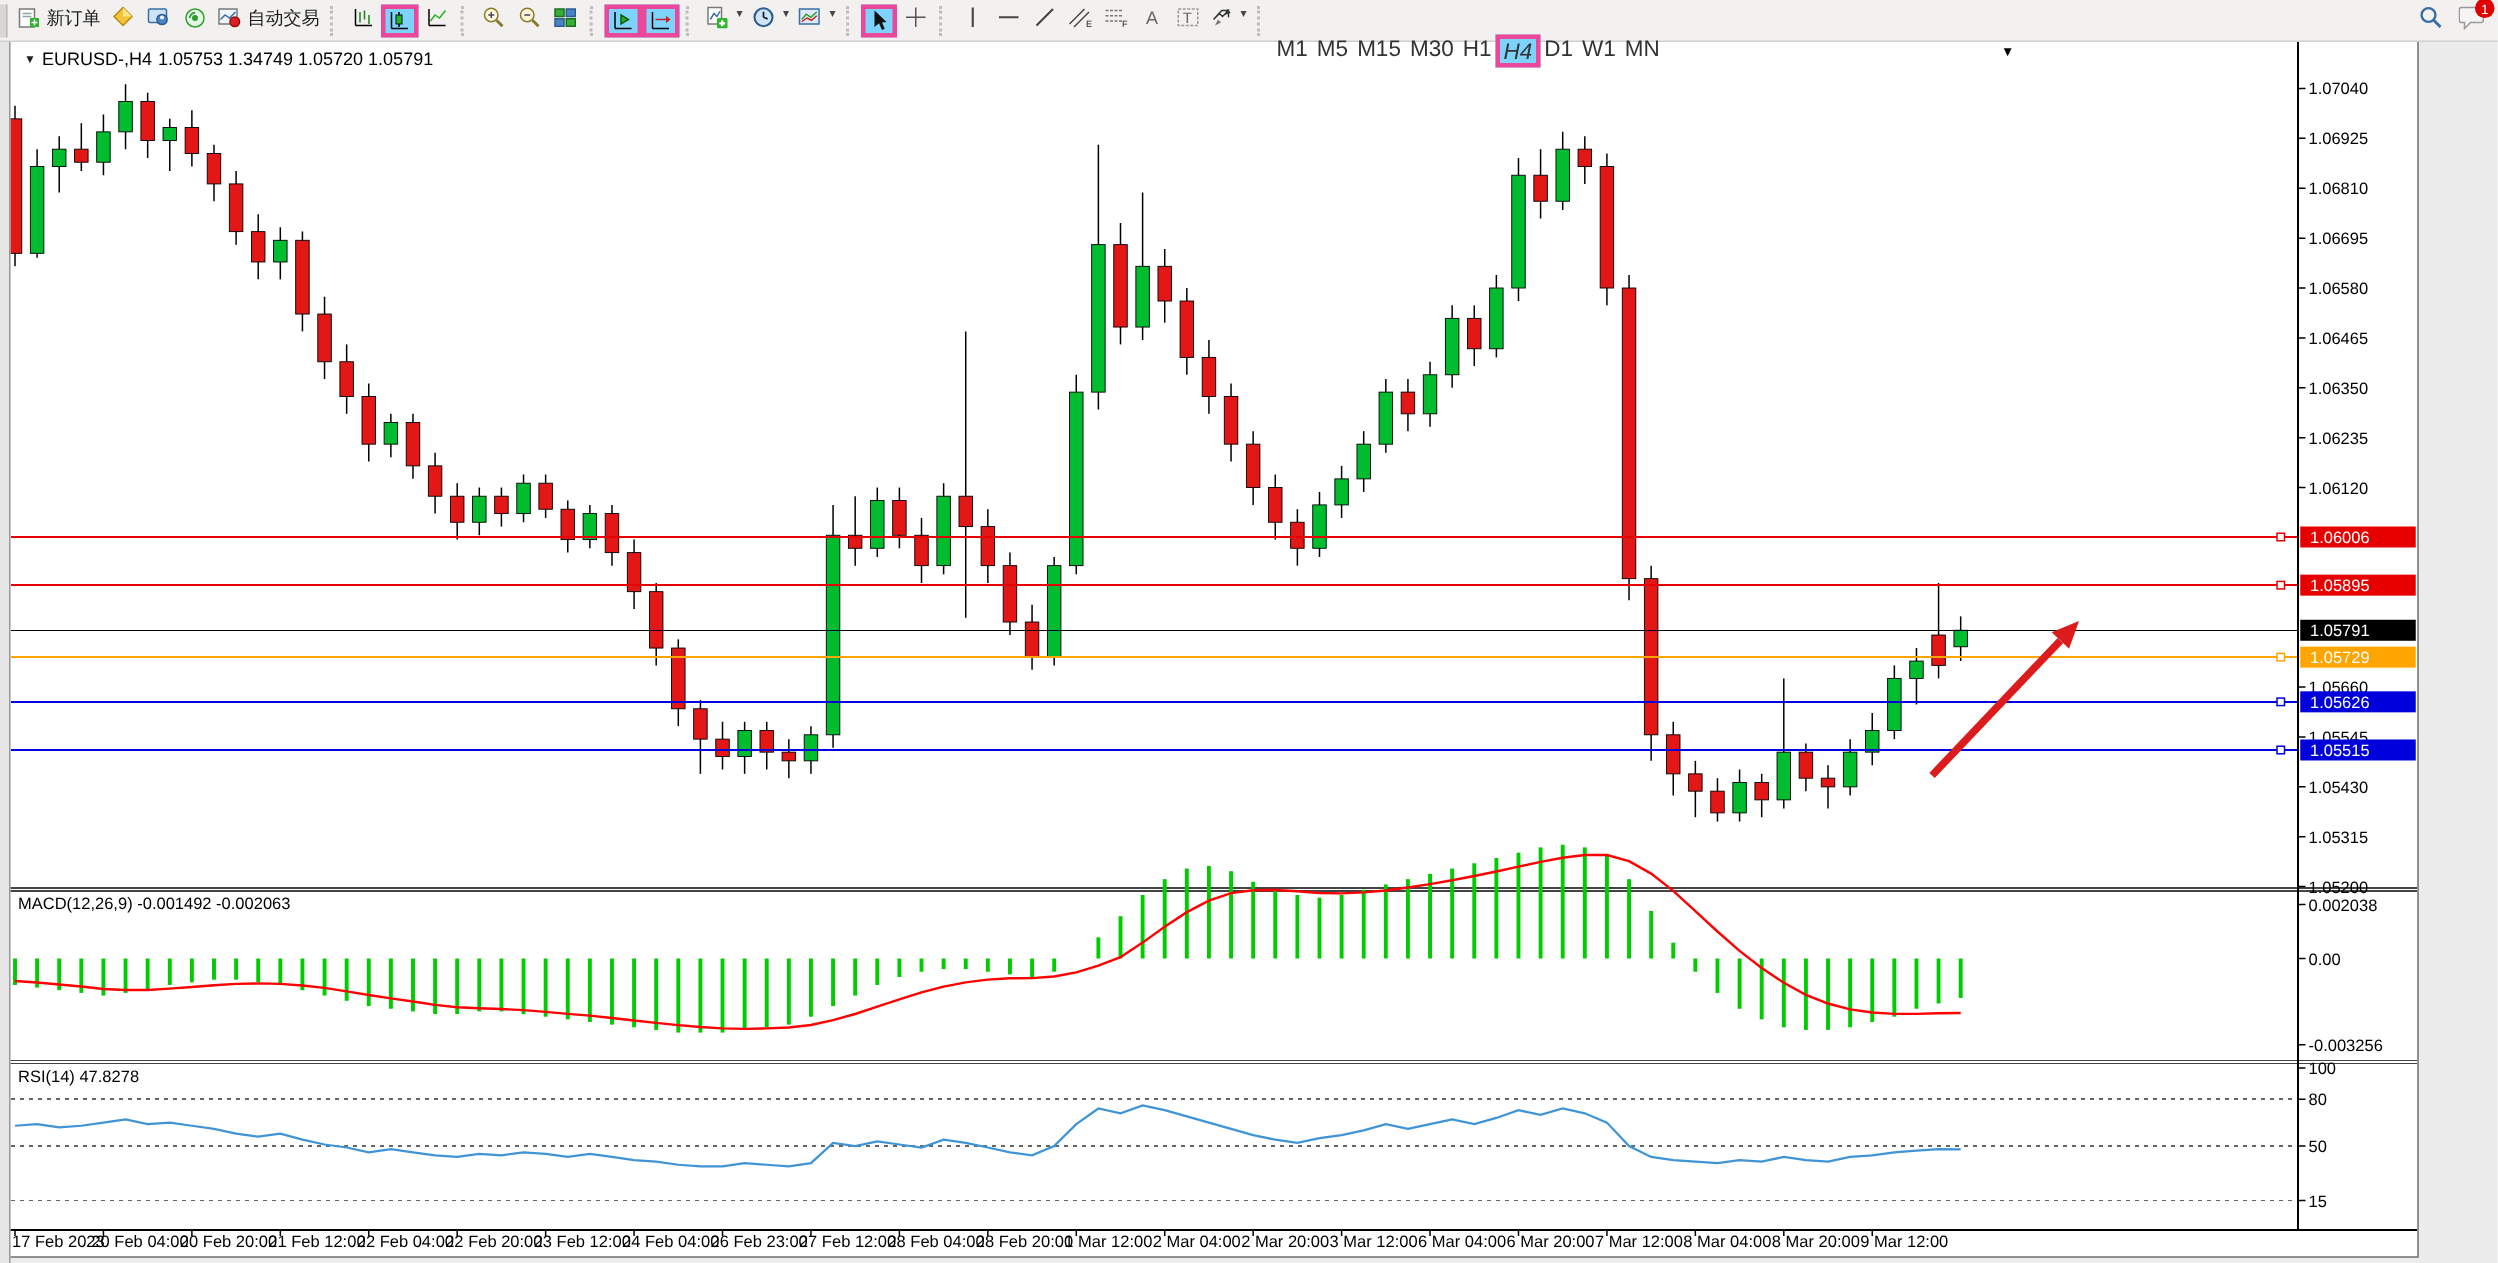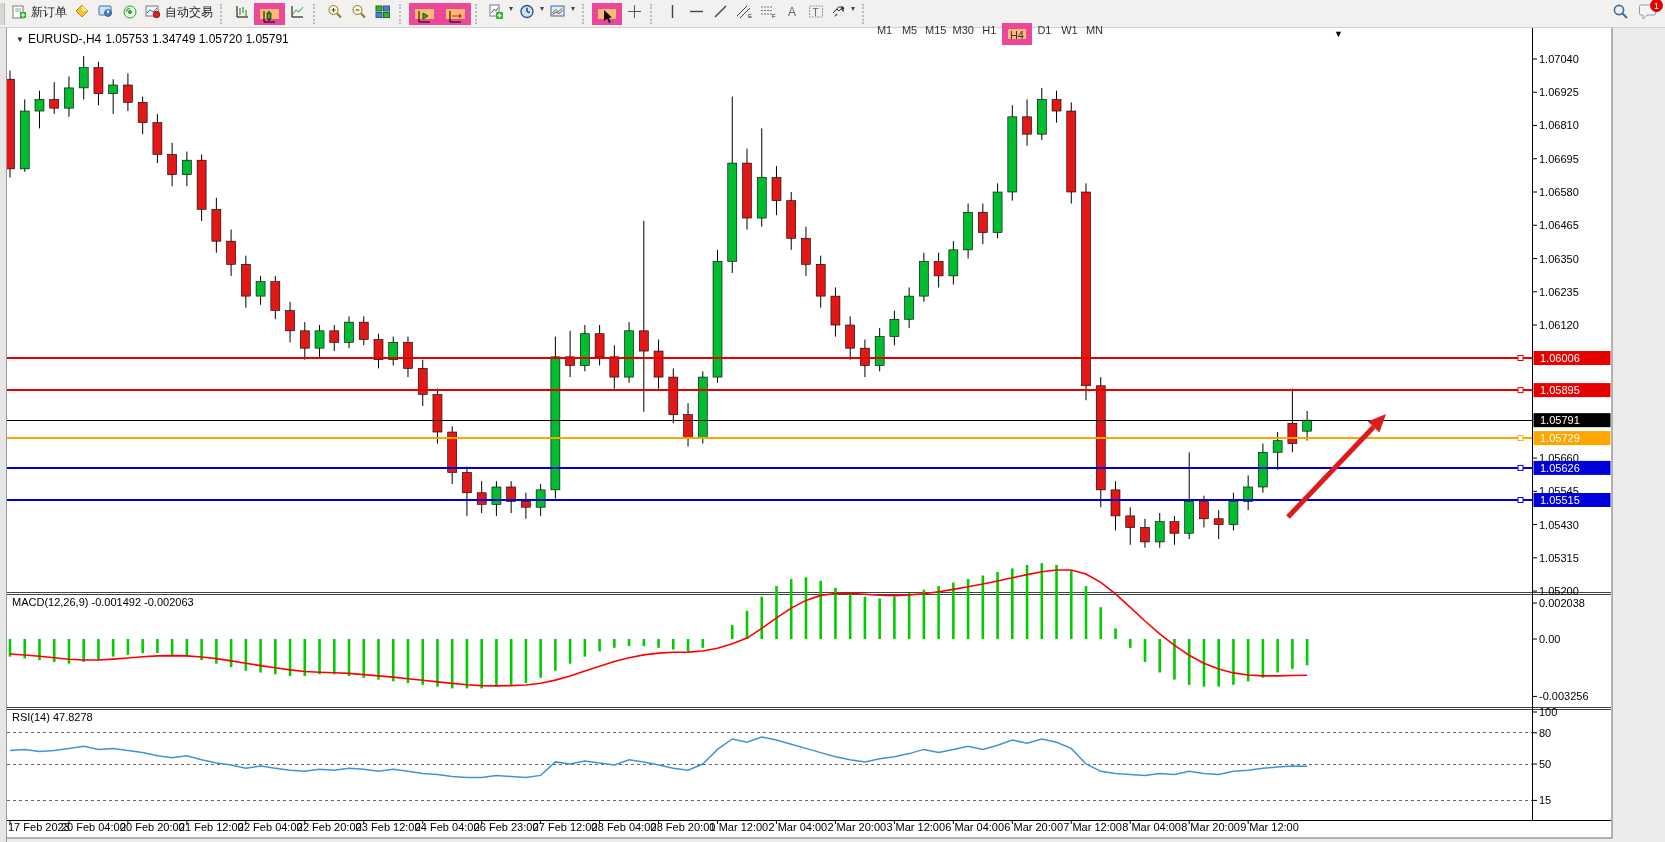--- a/index.html
+++ b/index.html
@@ -1,22 +1,22 @@
 <!DOCTYPE html>
 <html><head>
 <meta charset="utf-8">
 <style>
   html,body{margin:0;padding:0;}
   body{width:1665px;height:842px;background:#ececec;font-family:"Liberation Sans",sans-serif;overflow:hidden;position:relative;}
   
   .toolbar{position:absolute;left:0;top:0;width:1665px;height:27px;background:#f2f1ef;border-bottom:1px solid #cfcfcf;display:flex;align-items:center;z-index:5;}
   .grip{width:5px;height:20px;border-left:2px dotted #bdbdbd;margin:0 3px 0 4px;}
   .tb{height:22px;min-width:24px;border:1px solid transparent;background:transparent;display:flex;align-items:flex-start;justify-content:center;padding:0 2px;font-family:"Liberation Sans",sans-serif;font-size:12px;color:#1a1a1a;gap:4px;cursor:default;}
-  .tb.active{border:6px solid #ec4899;background:#fdba74;}
-  .tb-tf{min-width:25px;font-size:11px;color:#333;margin-top:40px;}
+  .tb.active{border:3px solid #ec4899;background:#7dd3fc;font-style:italic;}
+  .tb-tf{min-width:25px;font-size:15px;color:#333;margin-top:40px;}
   .caret{font-size:8px;color:#444;margin-left:1px;}
   .right-icons{position:absolute;right:8px;top:3px;display:flex;gap:10px;align-items:center;}
   .badge{position:absolute;top:-4px;right:-6px;background:#e00000;color:#fff;border-radius:50%;width:13px;height:13px;font-size:9px;display:flex;align-items:center;justify-content:center;}
   .bubble-wrap{position:relative;}
   
   #chart-svg{position:absolute;left:0;top:27px;z-index:1;}
   .chart-title{position:absolute;left:16px;top:32px;z-index:2;font-size:12px;color:#000;display:flex;gap:4px;align-items:center;}
   .chart-title .tri{font-size:8px;color:#222;}
   .top-center-tri{position:absolute;left:1334px;top:29px;z-index:2;font-size:9px;color:#000;}
   .left-sliver{position:absolute;left:0;top:27px;width:6px;height:815px;background:#e6e6e6;border-right:1px solid #9a9a9a;z-index:2;}

